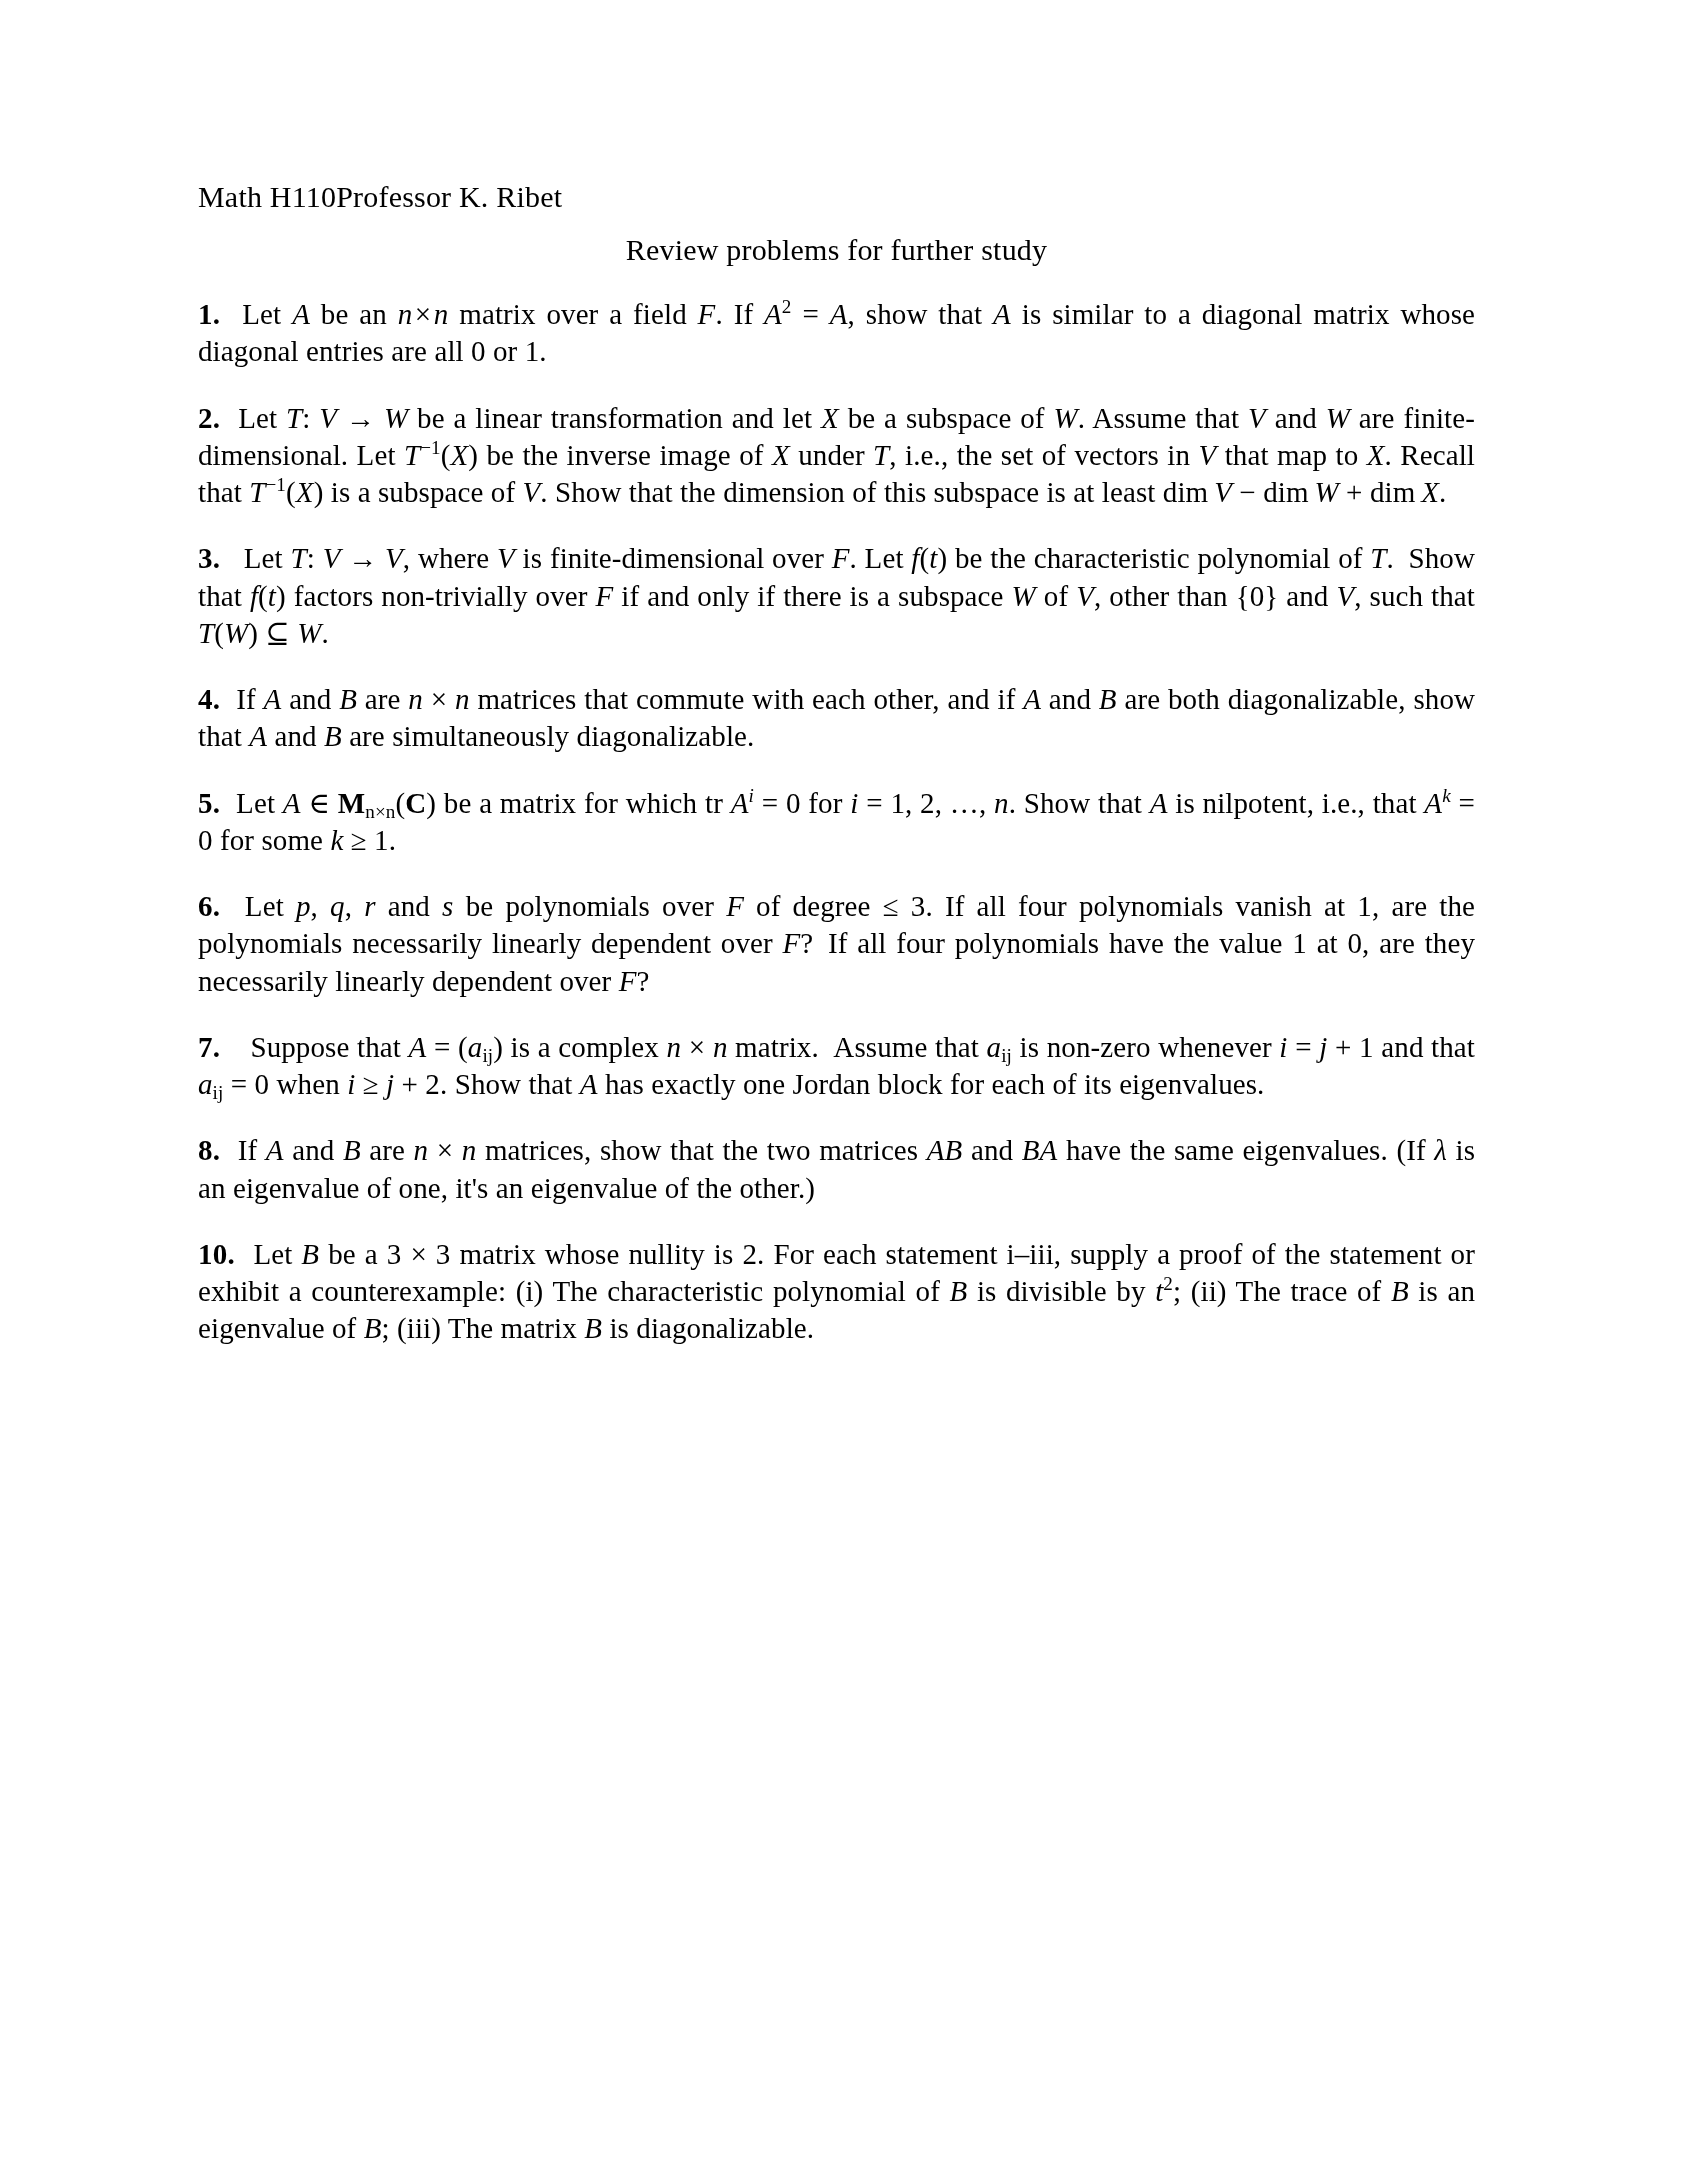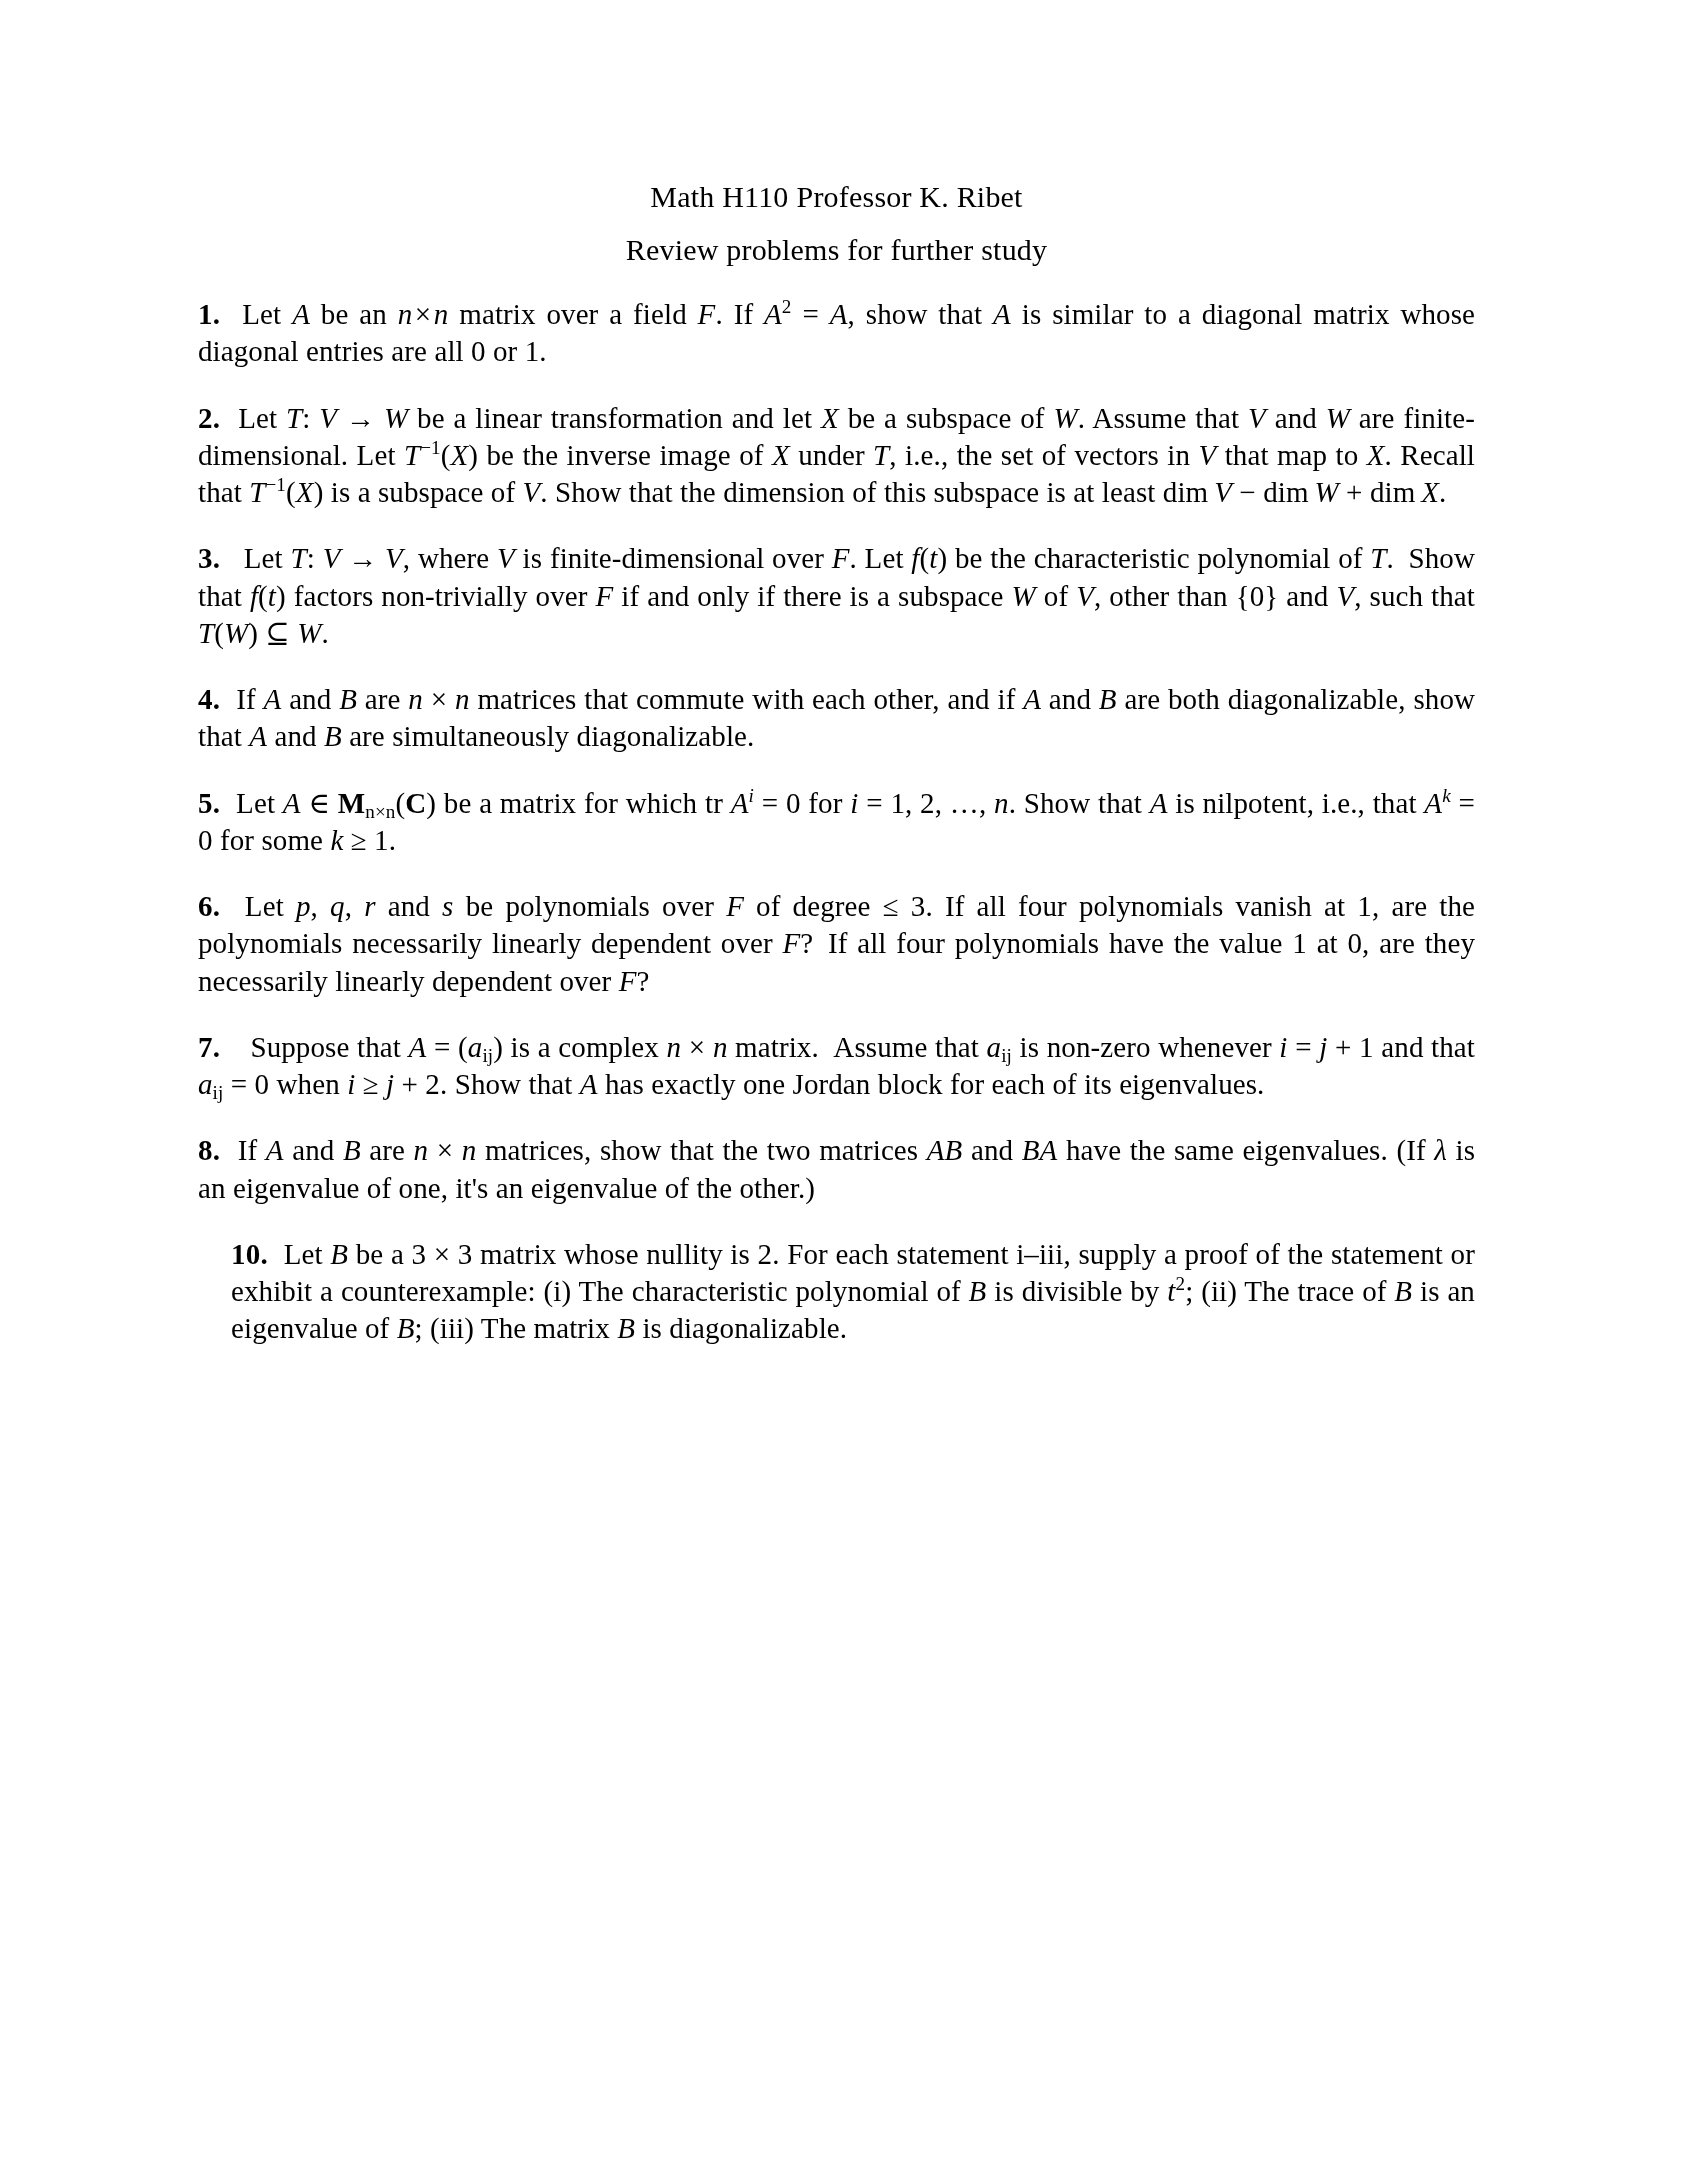--- a/index.html
+++ b/index.html
@@ -19,26 +19,25 @@
   .content {
     position: absolute;
     left: 198px;
     top: 182px;
     width: 1277px;
   }
 
   
   .headline {
     display: flex;
-    justify-content: center;
+    justify-content: flex-start;
     align-items: baseline;
     font-size: 30px;
     line-height: 1.0;
     letter-spacing: 0.2px;
-    gap: 8px;
   }
   .title-line {
     text-align: center;
     font-size: 30px;
     margin-top: 21px;
     letter-spacing: 0.2px;
   }
 
   
   .problems {
@@ -46,21 +45,21 @@
   }
   .problem {
     font-size: 29px;
     line-height: 1.285;
     text-align: justify;
     text-justify: inter-word;
     margin-bottom: 19px;
     letter-spacing: 0.1px;
     hyphens: none;
   }
-  .problem:last-child { margin-bottom: 0; margin-left: 33px; }
+  .problem:last-child { margin-bottom: 0; }
   .pnum {
     font-weight: bold;
     letter-spacing: 0.3px;
   }
   .pnum::after { content: " "; }
 
   
   i.v, .mi {
     font-style: italic;
     font-family: "Liberation Serif", "DejaVu Serif", serif;

